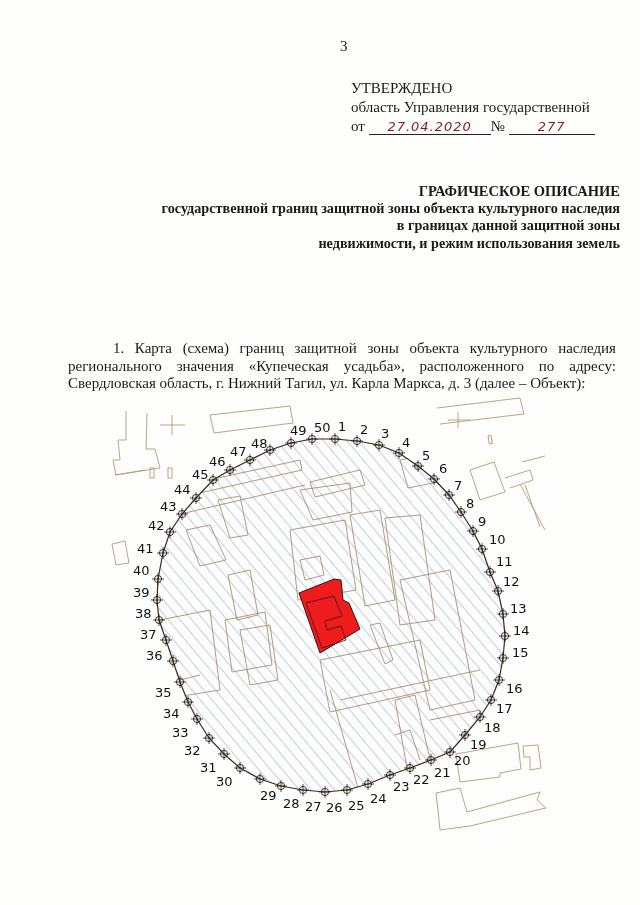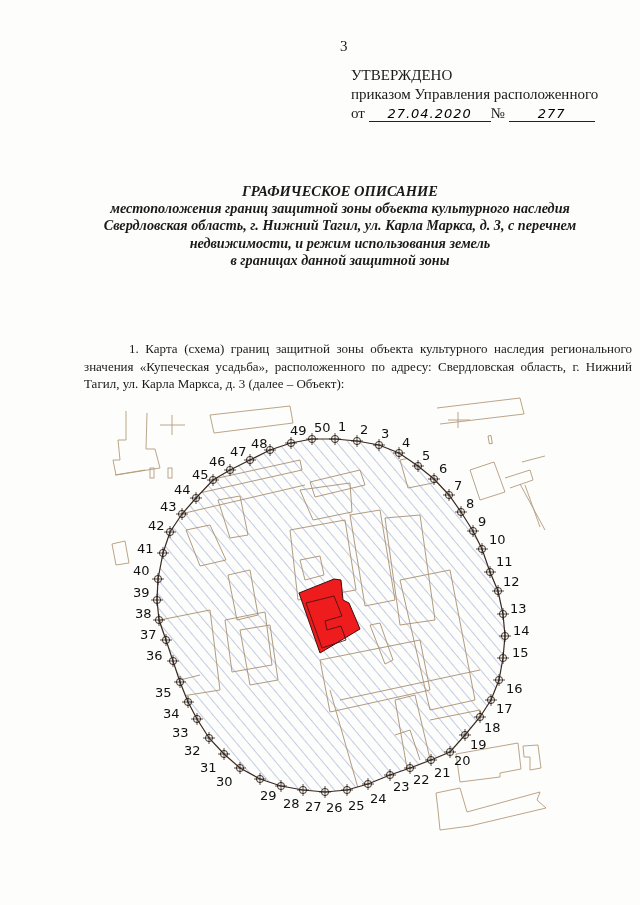--- a/index.html
+++ b/index.html
@@ -1,51 +1,50 @@
 <!DOCTYPE html>
 <html><head>
 <meta charset="utf-8">
 <style>
   html, body { margin:0; padding:0; }
   body {
     width:640px; height:905px; background:#fdfdfb; position:relative; overflow:hidden;
     font-family:"Liberation Serif", "DejaVu Serif", serif; color:#1a1a1a;
   }
   .page-num { position:absolute; left:340px; top:38px; font-size:15px; }
-  .approval { position:absolute; left:351px; top:66px; font-size:15px; line-height:19px; }
+  .approval { position:absolute; left:351px; top:79px; font-size:15px; line-height:19px; }
   .approval .line { white-space:nowrap; }
-  .handwritten { color:#000000; font-style:italic; font-family:"DejaVu Sans", sans-serif; font-size:13px; letter-spacing:1px; }
+  .handwritten { color:#7f1d1d; font-style:italic; font-family:"DejaVu Sans", sans-serif; font-size:13px; letter-spacing:1px; }
   .uline { display:inline-block; border-bottom:1px solid #222; text-align:center; line-height:15px; }
-  .title-block { position:absolute; left:60px; top:183px; width:560px; text-align:center; font-weight:bold; font-size:14.2px; line-height:17.2px;font-style:italic; }
+  .title-block { position:absolute; left:60px; top:183px; width:560px; text-align:right; font-weight:bold; font-size:14.2px; line-height:17.2px; }
   .title-block .main { font-size:14.5px; }
-  .para { position:absolute; left:84px; top:340px; width:548px; font-size:13px; line-height:17.5px; text-align:justify; }
+  .para { position:absolute; left:68px; top:340px; width:548px; font-size:15px; line-height:17.5px; text-align:justify; }
   .para .indent { display:inline-block; width:45px; }
   .map { position:absolute; left:0; top:0; width:640px; height:905px; pointer-events:none; }
 </style>
 </head>
 <body>
 
 <div class="page-num">3</div>
 
 <div class="approval">
   <div class="line">УТВЕРЖДЕНО</div>
-  <div class="line">приказом Управления расположенного</div>
+  <div class="line">область Управления государственной</div>
   <div class="line">
     <span>от</span>
     <span class="uline" style="width:122px"><span class="handwritten">27.04.2020</span></span><span>№</span>
     <span class="uline" style="width:86px"><span class="handwritten">277</span></span>
   </div>
 </div>
 
 <div class="title-block">
   <div class="main">ГРАФИЧЕСКОЕ ОПИСАНИЕ</div>
-  <div>местоположения границ защитной зоны объекта культурного наследия</div>
-  <div>Свердловская область, г. Нижний Тагил, ул. Карла Маркса, д. 3, с перечнем</div>
+  <div>государственной границ защитной зоны объекта культурного наследия</div>
+  <div>в границах данной защитной зоны</div>
   <div>недвижимости, и режим использования земель</div>
-  <div>в границах данной защитной зоны</div>
 </div>
 
 <div class="para"><span class="indent"></span><span>1. Карта (схема) границ защитной зоны объекта культурного наследия регионального значения «Купеческая усадьба», расположенного по адресу: Свердловская область, г. Нижний Тагил, ул. Карла Маркса, д. 3 (далее – Объект):</span></div>
 
 <svg class="map" width="640" height="905" viewBox="0 0 640 905" xmlns="http://www.w3.org/2000/svg">
   <defs>
     <pattern id="hatch" patternUnits="userSpaceOnUse" width="9" height="9" patternTransform="rotate(-40)">
       <line x1="0" y1="0" x2="0" y2="9" stroke="#8a9bd0" stroke-width="1"></line>
     </pattern>
     <clipPath id="zoneClip">

